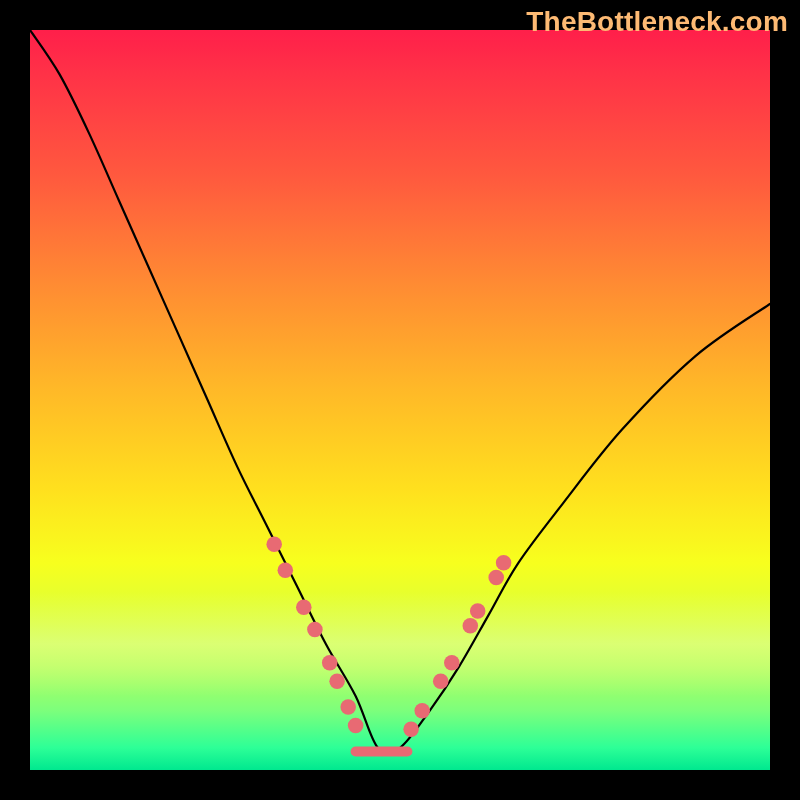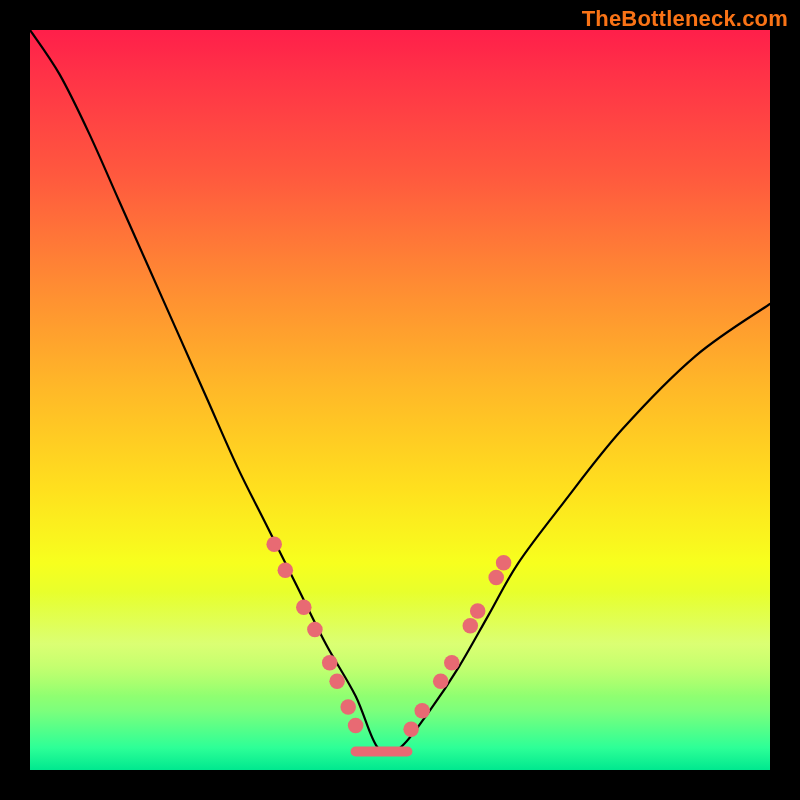--- a/index.html
+++ b/index.html
@@ -14,22 +14,22 @@
   .frame {
     position: relative;
     width: 800px;
     height: 800px;
     background: #000;
   }
   .watermark {
     position: absolute;
     top: 6px;
     right: 12px;
-    color: #f97316;
-    font-size: 22px;
+    color: #fdba74;
+    font-size: 28px;
     font-weight: 600;
     letter-spacing: 0.2px;
     z-index: 10;
     user-select: none;
   }
   .plot-area {
     position: absolute;
     left: 30px;
     top: 30px;
     width: 740px;

